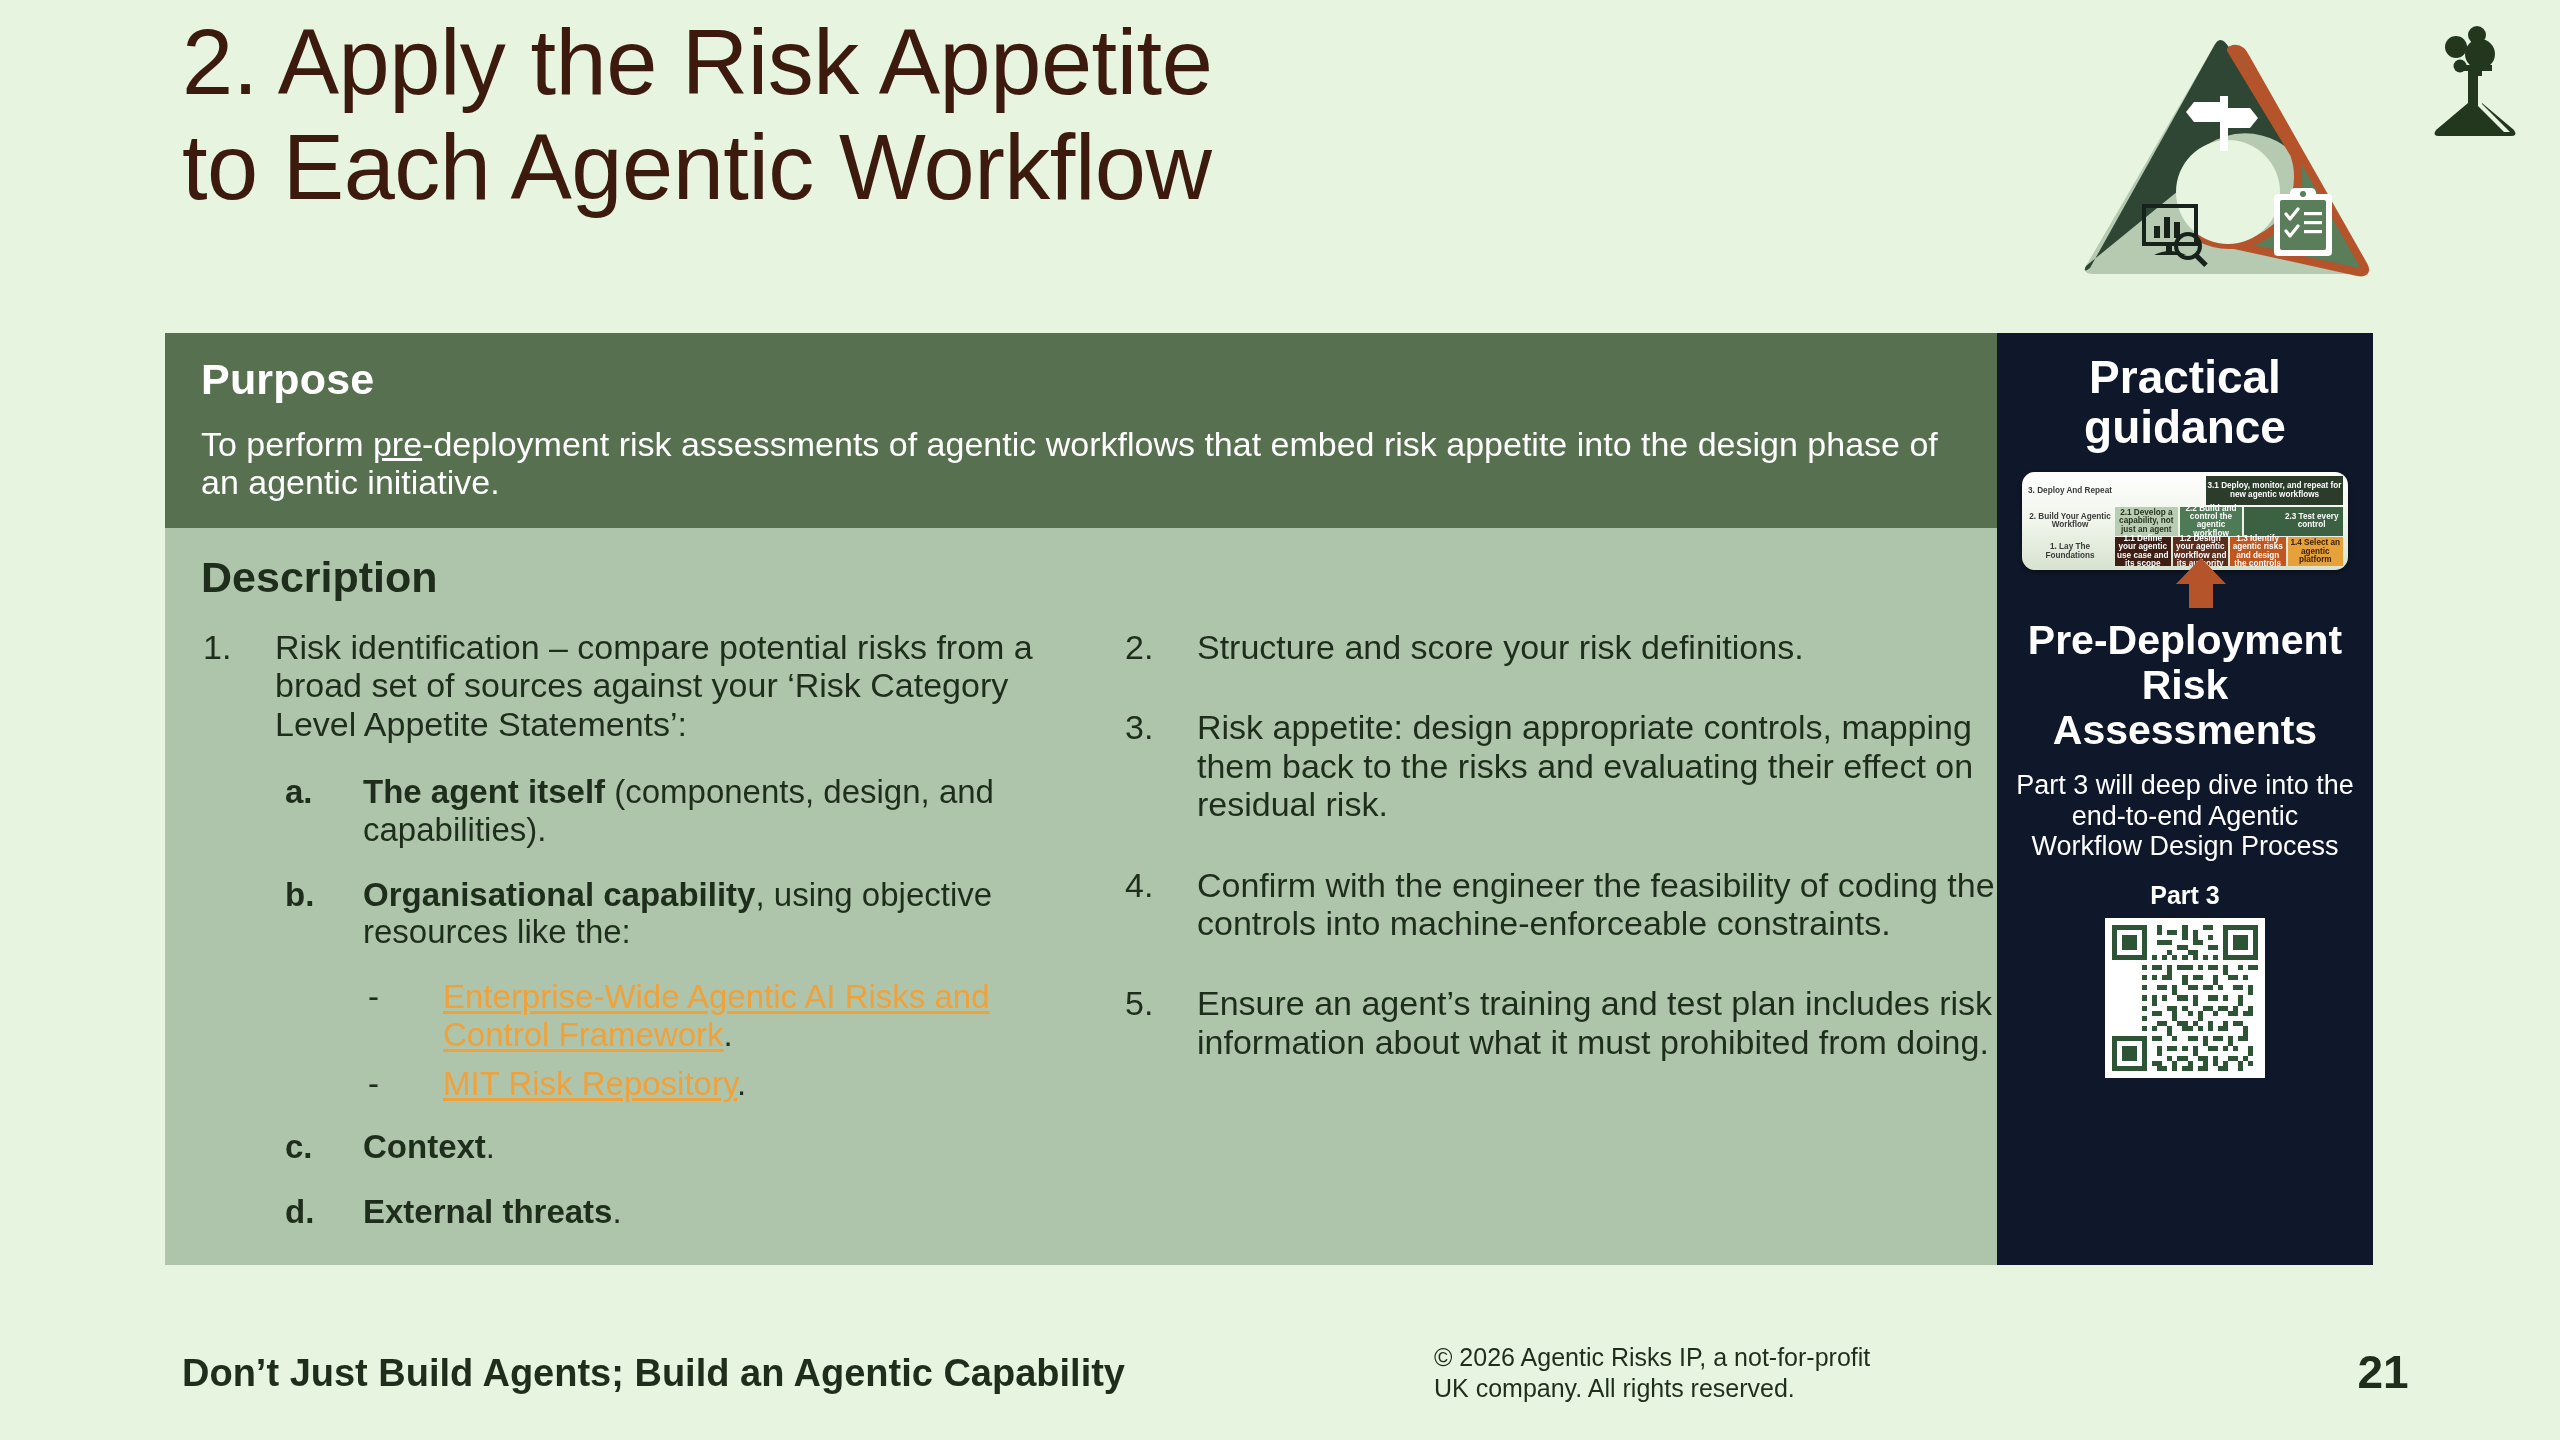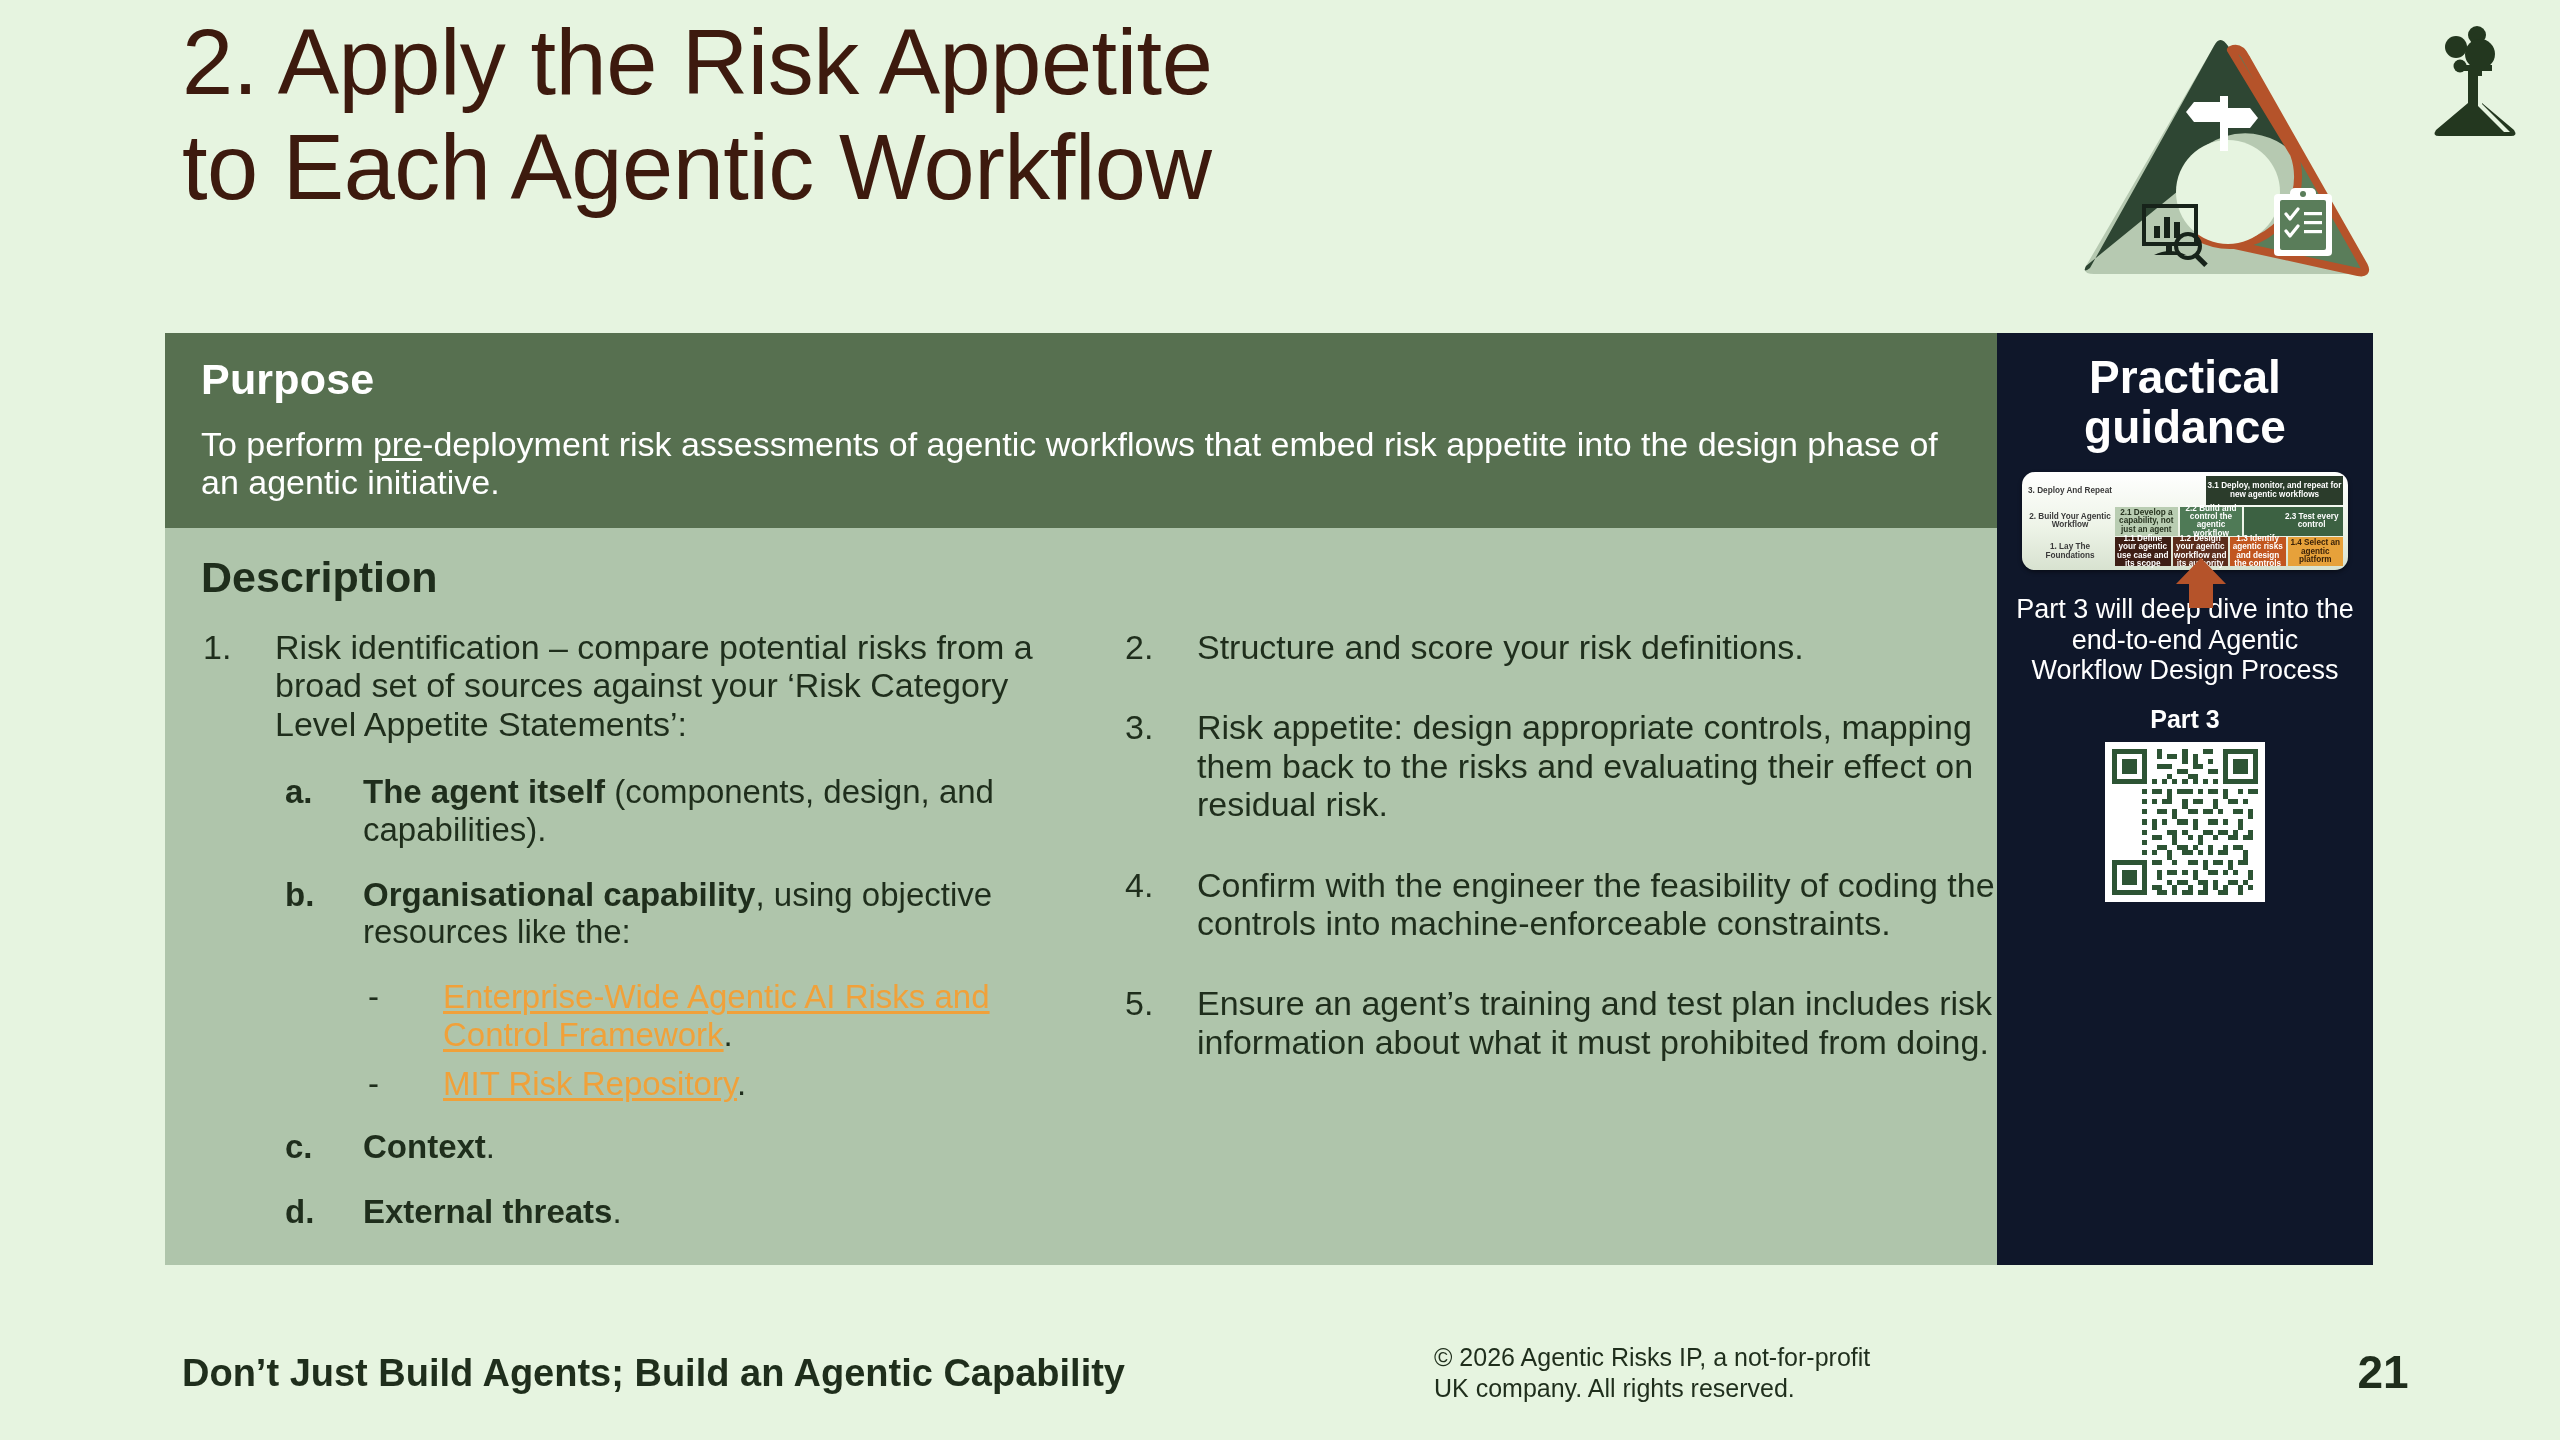--- a/index.html
+++ b/index.html
@@ -487,20 +487,21 @@
 
       </div>
 
       <div id="thumb-arrow">
         <svg viewBox="0 0 54 54" xmlns="http://www.w3.org/2000/svg">
           <path d="M27 2 L52 28 H39 V52 H15 V28 H2 Z" fill="#b5532a"></path>
         </svg>
       </div>
     </div>
 
+    <div id="pdra-title">Pre-Deployment Risk Assessments</div>
     <div id="part3-note">Part 3 will deep dive into the end-to-end Agentic Workflow Design Process</div>
     <div id="part3-label">Part 3</div>
 
     <div id="qr-code">
       <svg viewBox="0 0 29 29" xmlns="http://www.w3.org/2000/svg" shape-rendering="crispEdges">
         <rect width="29" height="29" fill="#ffffff"></rect>
         <g fill="#2d5434">
 
           <path d="M0 0h7v7H0z"></path>
             <path d="M1 1h5v5H1z" fill="#ffffff"></path>

